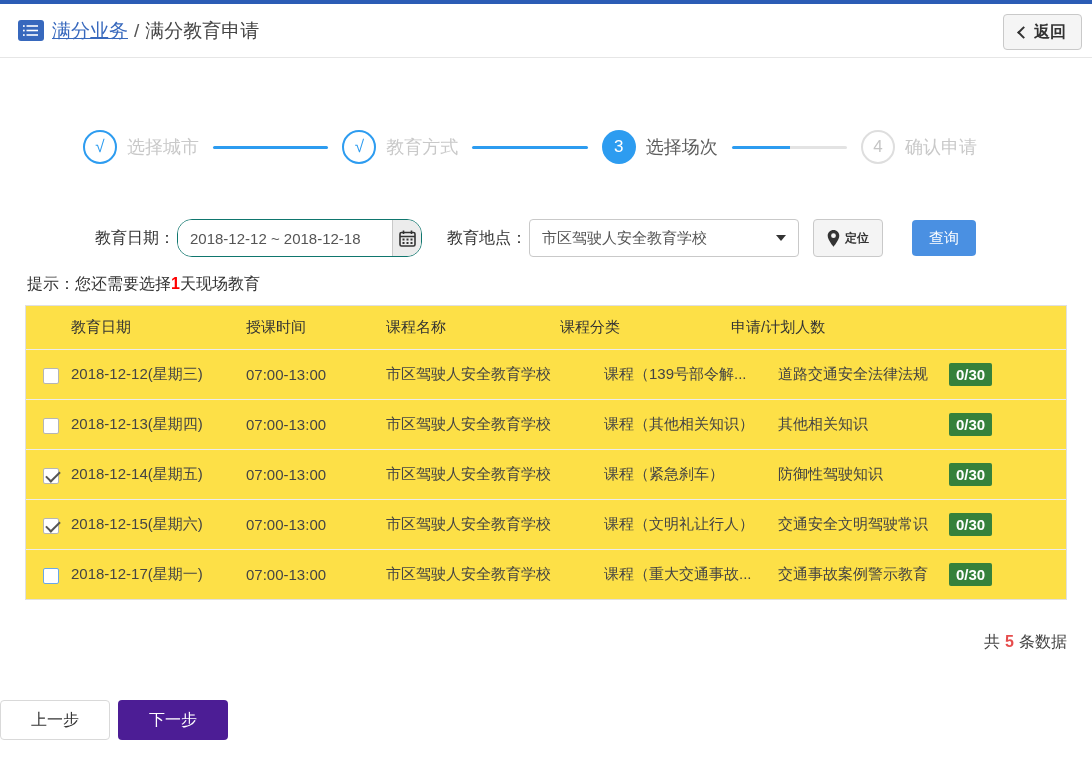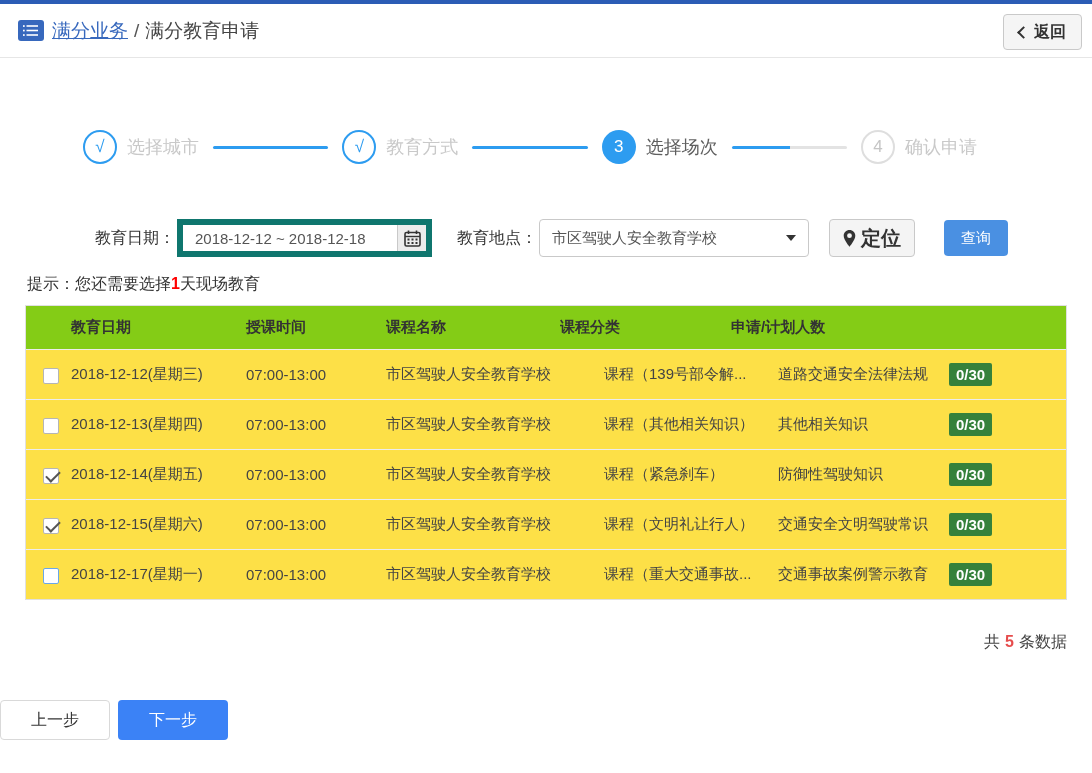--- a/index.html
+++ b/index.html
@@ -31,47 +31,47 @@
   .circle.pending { border:2px solid #dedede; color:#c5c5c5; background:#fff; }
   .circle i { font-style:normal; }
   .slabel { margin-left:10px; font-size:18px; }
   .slabel.done, .slabel.pending { color:#c9c9c9; }
   .slabel.active { color:#5f5f5f; }
   .connector { flex:1; height:3px; background:#2d9cf0; margin:0 14px; border-radius:2px; }
   .connector.half { background:linear-gradient(to right,#2d9cf0 50%,#e3e3e3 50%); }
 
   .filters { margin:40px 0 0 95px; height:38px; display:flex; align-items:center; }
   .flabel { font-size:16px; color:#333; }
-  .date-group { display:flex; height:38px; border:6px solid #0f766e; border-radius:0;
+  .date-group { display:flex; height:38px; border:1px solid #0f766e; border-radius:15px;
     overflow:hidden; margin-left:2px; }
   .date-input { width:214px; border:none; outline:none; padding:0 12px; font-size:15px;
     color:#555; font-family:inherit; }
   .cal-btn { width:29px; background:#ececec; border:none; border-left:1px solid #c9c9c9;
     cursor:pointer; display:flex; align-items:center; justify-content:center; }
   .flabel.loc { margin-left:25px; }
   .select { width:270px; height:38px; border:1px solid #c9c9c9; border-radius:4px;
     margin-left:2px; display:flex; align-items:center; padding:0 12px; cursor:pointer;
     font-size:15px; color:#555; }
   .select span:first-child { flex:1; }
   .sel-arrow { width:0; height:0; border-left:5px solid transparent;
     border-right:5px solid transparent; border-top:6px solid #333; }
-  .locate-btn { margin-left:20px; height:38px; padding:0 13px; background:#f4f4f4;
-    border:1px solid #c9c9c9; border-radius:4px; font-size:20px; font-weight:bold;
+  .locate-btn { margin-left:14px; height:38px; padding:0 13px; background:#f4f4f4;
+    border:1px solid #c9c9c9; border-radius:4px; font-size:12px; font-weight:bold;
     color:#333; cursor:pointer; display:flex; align-items:center; font-family:inherit; }
   .locate-btn svg { margin-right:5px; }
   .search-btn { margin-left:29px; width:64px; height:36px; background:#4a90e2; border:none;
     border-radius:4px; color:#fff; font-size:15px; cursor:pointer; font-family:inherit; }
 
   .hint { margin:17px 0 0 27px; font-size:16px; color:#333; }
   .hint b { color:#ff0000; }
 
   .table { margin:10px 25px 0 25px; border:1px solid #e0e0e0; }
   .trow { display:flex; align-items:center; height:50px; border-top:1px solid #ececec;
     font-size:15px; color:#444; background:#fde047; }
-  .trow.thead { height:43px; border-top:none; background:#84cc16; font-weight:bold;
+  .trow.thead { height:43px; border-top:none; background:#fde047; font-weight:normal;
     color:#333; }
   .col-check { width:45px; padding-left:17px; flex:none; }
   .col-date  { width:175px; flex:none; }
   .col-time  { width:140px; flex:none; }
   .col-place { width:218px; flex:none; }
   .col-course{ width:174px; flex:none; white-space:nowrap; overflow:hidden; }
   .col-cat   { width:171px; flex:none; white-space:nowrap; overflow:hidden; }
   .col-quota { flex:1; }
 
   .cb { width:16px; height:16px; border:1px solid #b5b5b5; border-radius:2px; background:#fff;
@@ -83,21 +83,21 @@
 
   .badge { display:inline-block; background:#35813b; color:#fff; font-weight:bold;
     font-size:15px; padding:3px 7px; border-radius:2px; }
 
   .summary { margin:32px 25px 0 0; text-align:right; font-size:16px; color:#444;padding-left:19px; }
   .summary b { color:#e64c4c; margin:0 5px; }
 
   .footer { margin-top:47px; display:flex; justify-content:flex-start; }
   .prev-btn { width:110px; height:40px; background:#fff; border:1px solid #d9d9d9;
     border-radius:4px; font-size:16px; color:#333; cursor:pointer; font-family:inherit; }
-  .next-btn { width:110px; height:40px; background:#3b82f6; border:none; border-radius:4px;
+  .next-btn { width:110px; height:40px; background:#4c1d95; border:none; border-radius:4px;
     font-size:16px; color:#fff; cursor:pointer; margin-left:8px; font-family:inherit; }
 </style>
 </head>
 <body>
 
 <div class="topbar"></div>
 
 <header class="header">
   <span class="hicon">
     <svg width="16" height="13" viewBox="0 0 16 13">

